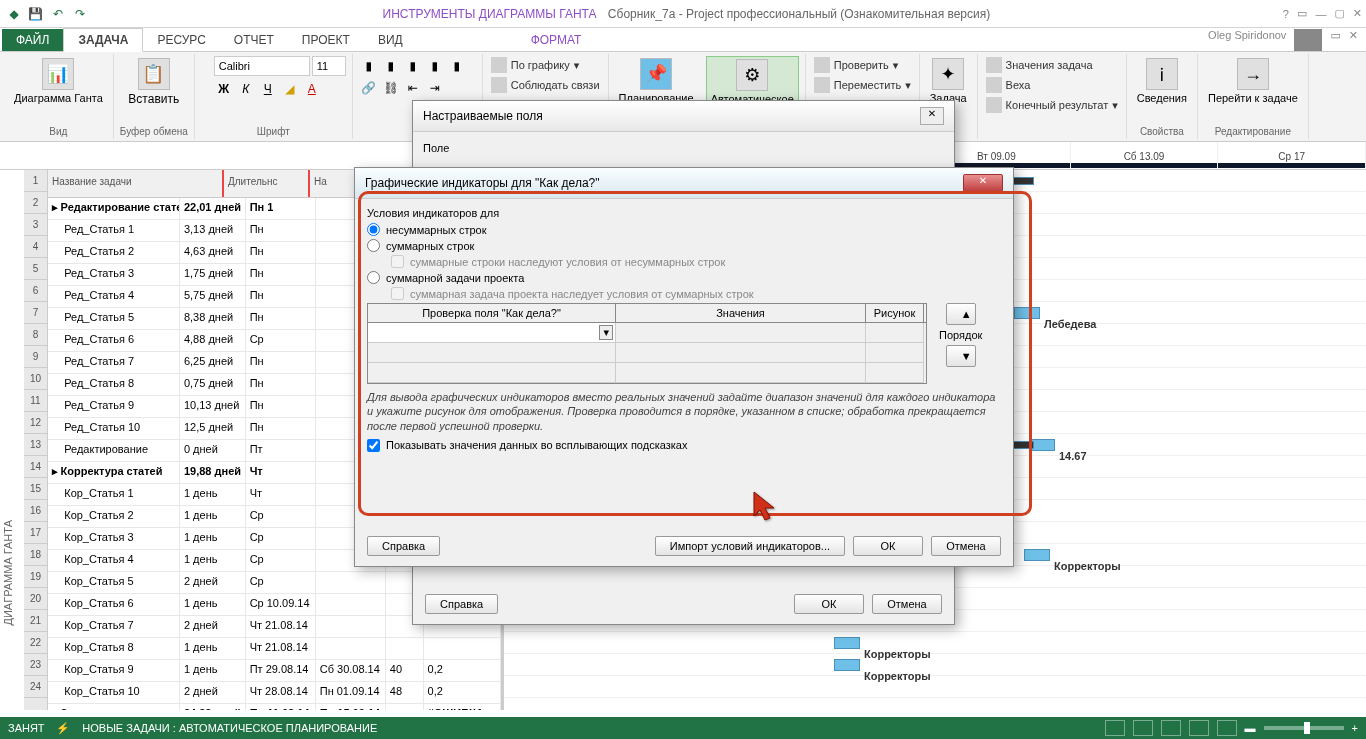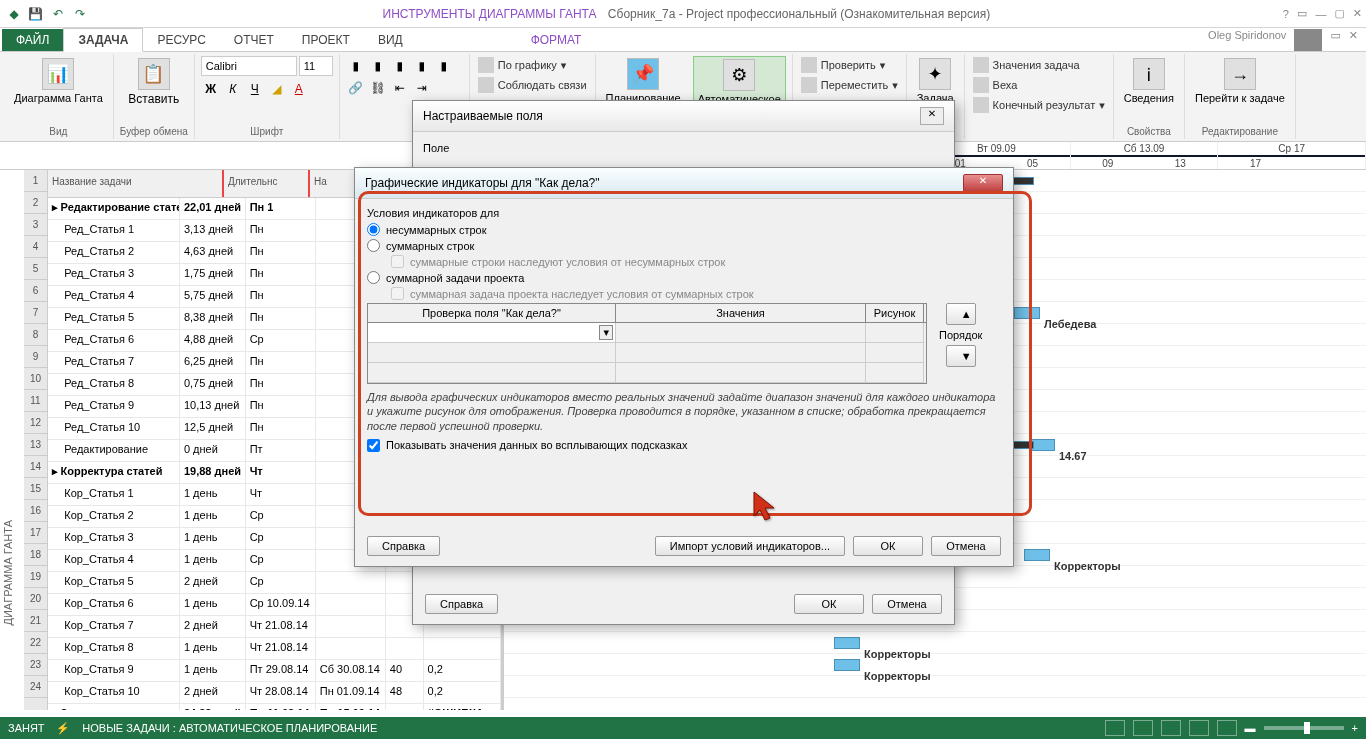--- a/index.html
+++ b/index.html
@@ -18,32 +18,32 @@
 .tab.active { border: 1px solid #ccc; border-bottom: 1px solid #fff; background: #fff; margin-bottom: -1px; font-weight: bold; }
 .tab.context { color: #8e4ec6; }
 .tabs .win-controls { margin-left: auto; display: flex; gap: 8px; padding-right: 8px; color: #888; }
 
 .ribbon { height: 90px; background: #f3f3f3; border-bottom: 1px solid #ccc; display: flex; padding: 2px 4px; }
 .ribbon-group { border-right: 1px solid #ddd; padding: 2px 6px; display: flex; flex-direction: column; justify-content: space-between; }
 .ribbon-group .label { text-align: center; color: #666; font-size: 10px; padding-top: 2px; }
 .ribbon-btn-big { display: flex; flex-direction: column; align-items: center; gap: 2px; padding: 2px 4px; cursor: pointer; }
 .ribbon-btn-big .ico { width: 32px; height: 32px; background: #e0e0e0; border: 1px solid #bbb; display: flex; align-items: center; justify-content: center; font-size: 18px; }
 .ribbon-row { display: flex; gap: 2px; align-items: center; }
-.font-box { display: flex; flex-direction: column; gap: 3px; }
+.font-box { display: flex; flex-direction: column; gap: 3px; margin-left: 13px; }
 .font-sel { height: 20px; border: 1px solid #ccc; background: #fff; font-size: 11px; padding: 0 4px; }
 .fmt-btn { width: 20px; height: 20px; border: 1px solid transparent; display: flex; align-items: center; justify-content: center; cursor: pointer; font-size: 12px; }
 .ribbon-item { display: flex; align-items: center; gap: 4px; font-size: 11px; color: #333; cursor: pointer; padding: 1px 2px; }
 .ribbon-item .ico-s { width: 16px; height: 16px; background: #d0d0d0; }
 .ribbon-col { display: flex; flex-direction: column; gap: 2px; }
 
 .timeline-hdr { height: 28px; background: #fff; border-bottom: 1px solid #ccc; display: flex; position: relative; }
 .timeline-hdr .spacer { width: 480px; border-right: 1px solid #ccc; }
 .timeline-hdr .dates { flex: 1; display: flex; font-size: 10px; color: #444; position: relative; }
 .timeline-hdr .dates .col { flex: 1; border-right: 1px solid #eee; text-align: center; display: flex; flex-direction: column; }
-.dates .col .d1 { border-bottom: 2px solid #0f172a; padding: 1px; }
+.dates .col .d1 { border-bottom: 5px solid #0f172a; padding: 1px; margin-top: 8px; }
 .dates .col .d2 { padding: 1px; display: flex; }
 .dates .col .d2 span { flex: 1; }
 
 .main { display: flex; height: 540px; position: relative; }
 .row-nums { width: 24px; background: #e8e8e8; border-right: 1px solid #ccc; }
 .row-nums .num { height: 22px; border-bottom: 1px solid #ccc; text-align: center; font-size: 10px; line-height: 22px; color: #555; }
 
 .grid-left { width: 456px; border-right: 3px solid #ccc; overflow: hidden; }
 .grid-hdr { display: flex; height: 28px; background: #f0f0f0; border-bottom: 1px solid #ccc; }
 .grid-hdr .gh { border-right: 2px solid #ef4444; padding: 6px 4px; font-size: 10px; color: #555; }

